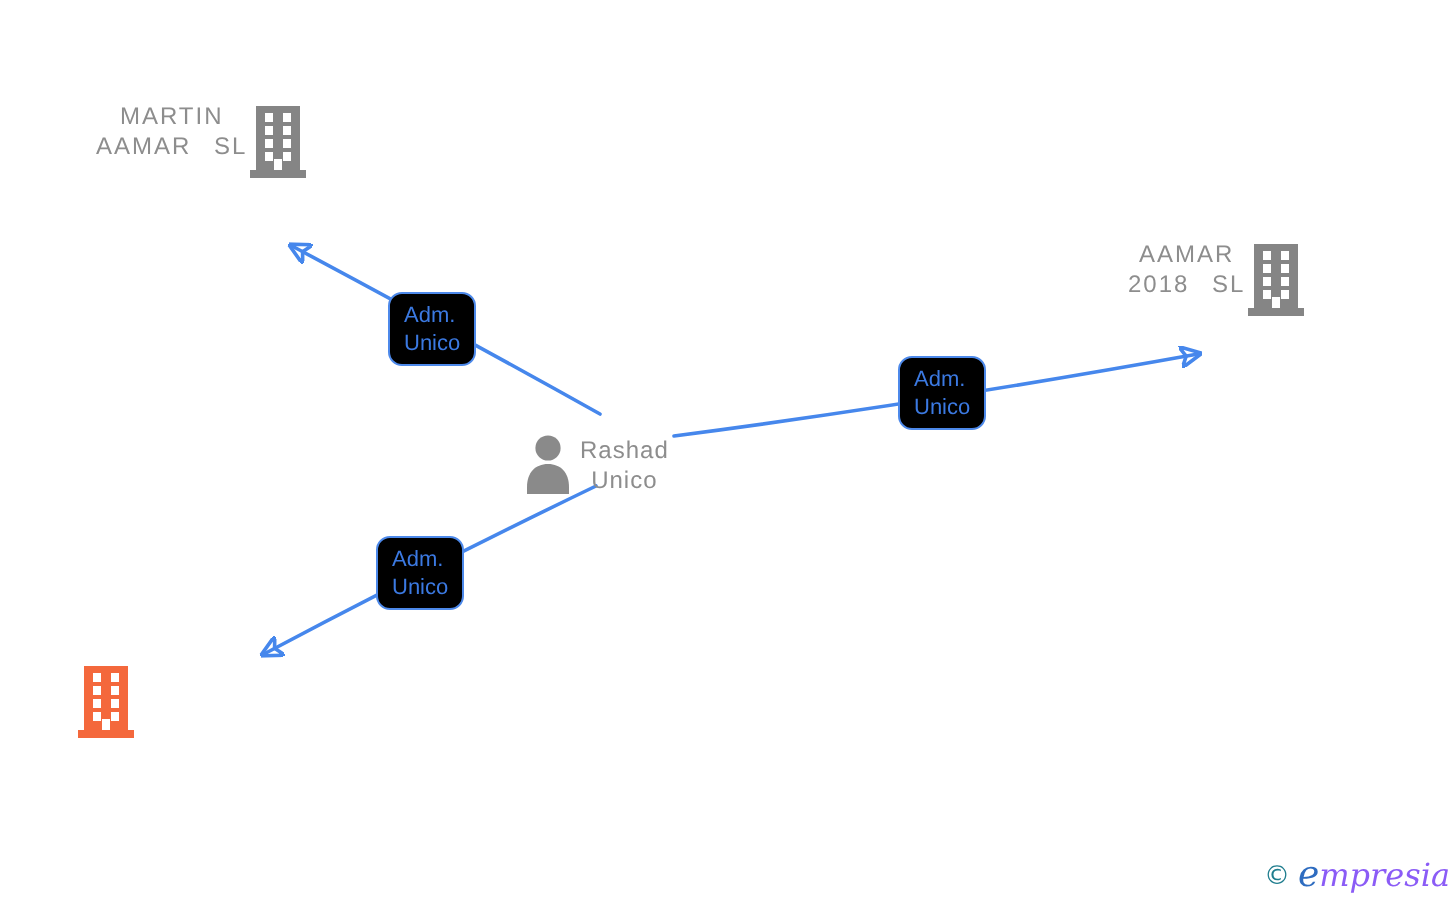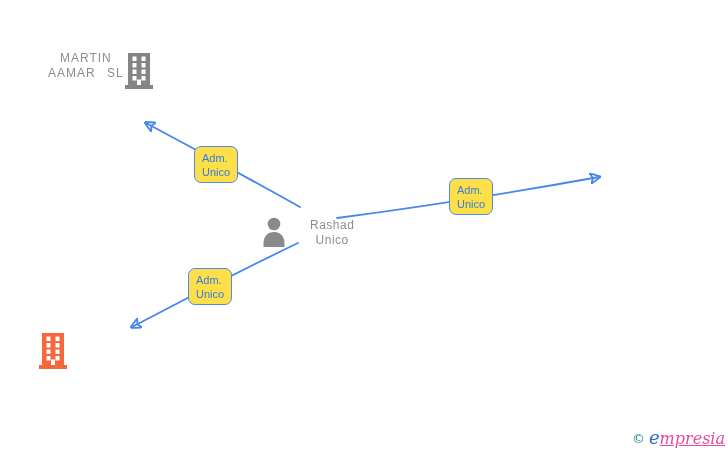--- a/index.html
+++ b/index.html
@@ -8,43 +8,43 @@
     font-family:"Liberation Sans",sans-serif;
   }
   .edges{position:absolute;left:0;top:0;}
   .edges path{stroke:#4687ec;stroke-width:1.8;fill:none;stroke-linecap:round;}
 
   .node{position:absolute;display:flex;flex-direction:row;align-items:center;cursor:pointer;}
   .company-label,.person-label{
     color:#8d8d8d;font-size:12px;line-height:15px;text-align:center;
     letter-spacing:1px;word-spacing:7px;white-space:nowrap;
   }
-  .person-label{letter-spacing:0.5px;word-spacing:normal;margin-left:20px;}
+  .person-label{letter-spacing:0.5px;word-spacing:normal;}
   .company-label span,.person-label span{display:block;}
   .icon-wrap{line-height:0;}
   .company-node .icon-wrap{margin-top:10px;}
   .company-node.label-below .icon-wrap{margin-top:0;margin-bottom:4px;}
   .building{color:#858585;}
   .highlight .building{color:#f4683c;}
   .person-glyph{fill:#8a8a8a;}
 
   .edge-label{
-    position:absolute;background:#fde047;border:1.5px solid #4d89ea;border-radius:7px;
+    position:absolute;background:#000000;border:1.5px solid #4d89ea;border-radius:7px;
     padding:4px 7px 3px 7px;color:#3b79e1;font-size:11px;line-height:14px;white-space:nowrap;
   }
   .edge-label span{display:block;}
 
   .watermark{
     position:absolute;right:3px;bottom:2px;white-space:nowrap;
     font-family:"DejaVu Serif",serif;font-style:italic;
   }
   .wm-copy{color:#1f7d8e;font-size:13px;font-style:normal;font-family:"DejaVu Sans",sans-serif;vertical-align:1px;margin-right:4px;}
   .wm-brand{font-size:16px;}
   .wm-e{color:#2e6cc0;font-size:18px;}
-  .wm-rest{color:#ec4899;text-decoration:underline;}
+  .wm-rest{color:#8b5cf6;}
 </style>
 </head>
 <body>
 
 <div class="stage">
 
   <svg class="edges" width="728" height="450" viewBox="0 0 728 450">
     <defs>
       <marker id="arrow" viewBox="0 0 11 11" refX="9" refY="5.5" markerWidth="11" markerHeight="11" markerUnits="userSpaceOnUse" orient="auto">
         <path d="M0,0 L11,5.5 L0,11 L3,5.5 Z" fill="#4687ec" stroke="none"></path>
@@ -72,20 +72,43 @@
           <rect x="8.5" y="16.5" width="4" height="4.5"></rect>
             <rect x="17.5" y="16.5" width="4" height="4.5"></rect>
           <rect x="8.5" y="23" width="4" height="4.5"></rect>
             <rect x="17.5" y="23" width="4" height="4.5"></rect>
           <rect x="13" y="26.5" width="4" height="5.5"></rect>
         </g>
       </svg>
     </div>
   </div>
 
+  <div class="node company-node" style="left:564px;top:112px;width:130px;">
+    <div class="company-label">
+      <span>AAMAR</span>
+      <span>2018 SL</span>
+    </div>
+    <div class="icon-wrap building">
+      <svg viewBox="0 0 30 36" width="30" height="36">
+        <rect x="4" y="0" width="22" height="32" fill="currentColor"></rect>
+        <rect x="1" y="32" width="28" height="4" fill="currentColor"></rect>
+        <g fill="#ffffff">
+          <rect x="8.5" y="3.5" width="4" height="4.5"></rect>
+            <rect x="17.5" y="3.5" width="4" height="4.5"></rect>
+          <rect x="8.5" y="10" width="4" height="4.5"></rect>
+            <rect x="17.5" y="10" width="4" height="4.5"></rect>
+          <rect x="8.5" y="16.5" width="4" height="4.5"></rect>
+            <rect x="17.5" y="16.5" width="4" height="4.5"></rect>
+          <rect x="8.5" y="23" width="4" height="4.5"></rect>
+            <rect x="17.5" y="23" width="4" height="4.5"></rect>
+          <rect x="13" y="26.5" width="4" height="5.5"></rect>
+        </g>
+      </svg>
+    </div>
+  </div>
 
   <div class="node company-node label-below highlight" style="left:38px;top:333px;width:130px;">
     <div class="icon-wrap building">
       <svg viewBox="0 0 30 36" width="30" height="36">
         <rect x="4" y="0" width="22" height="32" fill="currentColor"></rect>
         <rect x="1" y="32" width="28" height="4" fill="currentColor"></rect>
         <g fill="#ffffff">
           <rect x="8.5" y="3.5" width="4" height="4.5"></rect>
             <rect x="17.5" y="3.5" width="4" height="4.5"></rect>
           <rect x="8.5" y="10" width="4" height="4.5"></rect>

